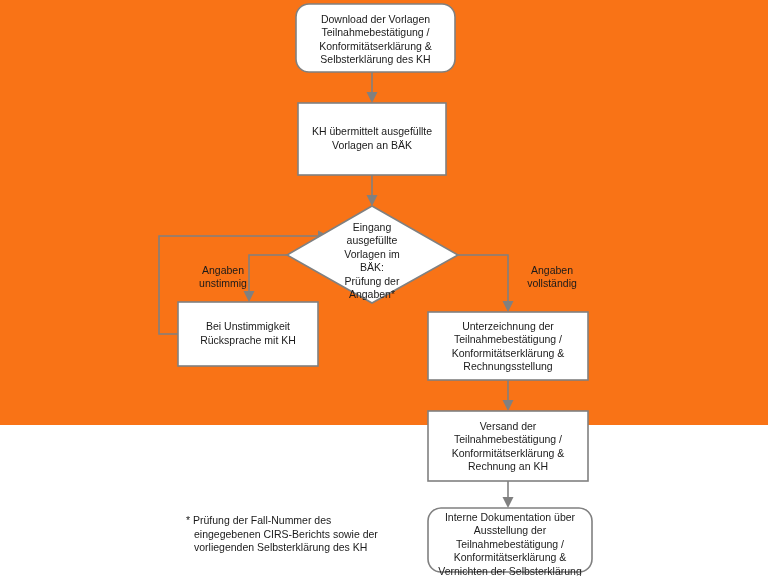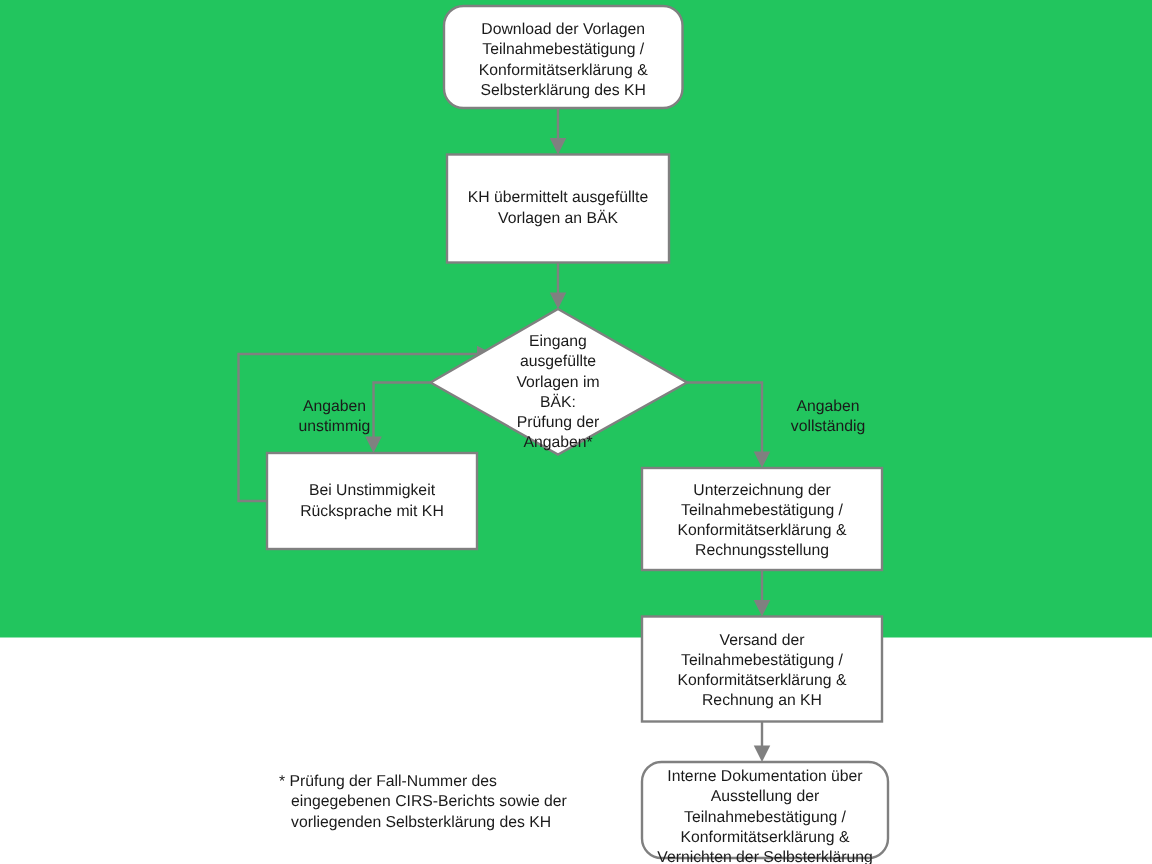--- a/index.html
+++ b/index.html
@@ -10,21 +10,21 @@
   body {
     width: 768px;
     height: 576px;
     overflow: hidden;
     font-family: "Liberation Sans", sans-serif;
   }
   #flowchart-root {
     position: relative;
     width: 768px;
     height: 425px;
-    background: #22c55e;
+    background: #f97316;
   }
   svg#flow-svg {
     position: absolute;
     left: 0;
     top: 0;
     width: 768px;
     height: 576px;
   }
   .node-shape {
     fill: #ffffff;

